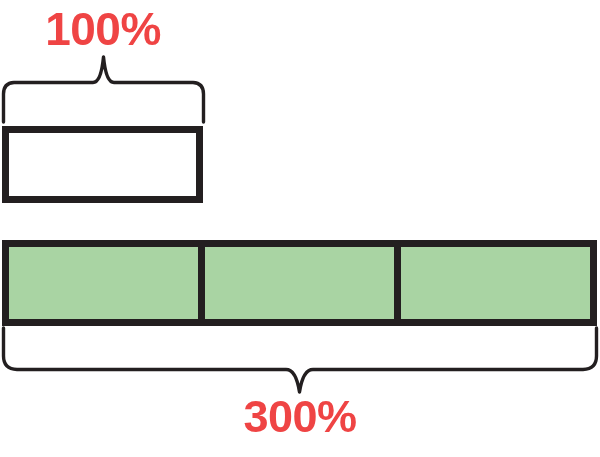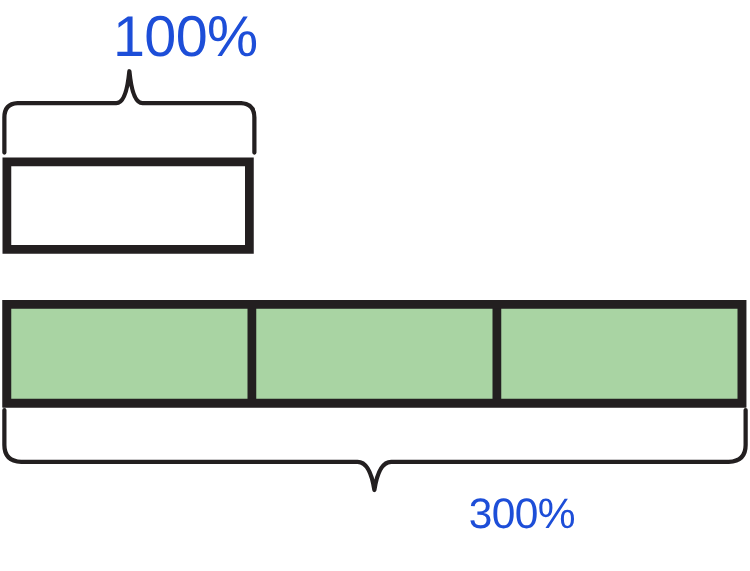--- a/index.html
+++ b/index.html
@@ -15,38 +15,38 @@
     width: 600px;
     height: 457px;
     background: #ffffff;
     overflow: hidden;
   }
 
   
   .pct-label {
     position: absolute;
     font-family: "Liberation Sans", sans-serif;
-    font-weight: 400;
-    color: #1d4ed8;
+    font-weight: 700;
+    color: #ef4444;
     white-space: nowrap;
     line-height: 1;
-    text-align: right;
+    text-align: center;
   }
   #label-100 {
     left: 0px;
     top: 6px;
     width: 206px;
     font-size: 46px;
     letter-spacing: -0.5px;
   }
   #label-300 {
     left: 140px;
     top: 394px;
     width: 320px;
-    font-size: 34px;
+    font-size: 45px;
     letter-spacing: -0.5px;
   }
 
   
   .brace {
     position: absolute;
   }
   #brace-top {
     left: 0px;
     top: 52px;

